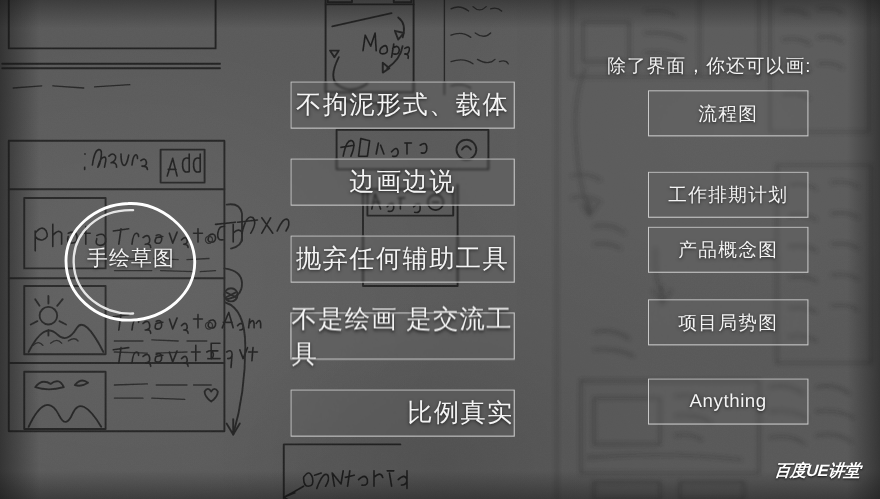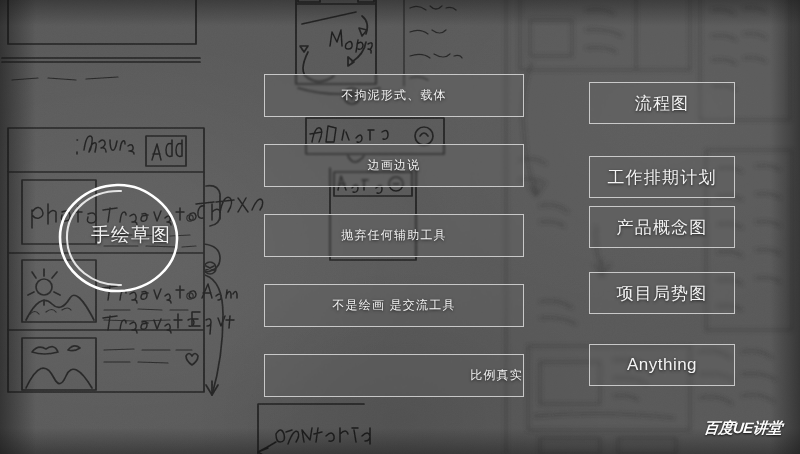--- a/index.html
+++ b/index.html
@@ -62,21 +62,21 @@
 
   
   .circle-wrap {
     position: absolute;
     left: 57px; top: 182px;
     width: 124px; height: 112px;
   }
   .circle-wrap svg { display: block; overflow: visible; }
   .circle-label {
     position: absolute;
-    left: 12px; top: 40px;
+    left: 0; top: 40px;
     width: 124px;
     text-align: center;
     color: #f2f2f2;
     font-size: 19px;
     letter-spacing: 1px;
     text-shadow: 0 1px 3px rgba(0,0,0,0.75);
     white-space: nowrap;
   }
 
   
@@ -90,23 +90,23 @@
     justify-content: center;
     color: #f4f4f4;
     letter-spacing: 1.2px;
     text-shadow: 0 1px 3px rgba(0,0,0,0.7);
     backdrop-filter: blur(1px);
   }
 
   
   .col-left .obox {
     left: 264px;
-    width: 260px;
+    width: 204px;
     height: 43px;
-    font-size: 12px;
+    font-size: 23px;
   }
   .lb1 { top: 74px; }
   .lb2 { top: 144px; }
   .lb3 { top: 214px; }
   .lb4 { top: 284px; }
   .lb5 { top: 354px; justify-content: flex-end; }
 
   
   .right-head {
     position: absolute;
@@ -467,20 +467,21 @@
         <span>抛弃任何辅助工具</span>
       </div>
       <div class="obox lb4">
         <span>不是绘画 是交流工具</span>
       </div>
       <div class="obox lb5">
         <span>比例真实</span>
       </div>
     </div>
 
+    <div class="right-head">除了界面，你还可以画:</div>
 
     <div class="col-right">
       <div class="obox rb1">
         <span>流程图</span>
       </div>
       <div class="obox rb2">
         <span>工作排期计划</span>
       </div>
       <div class="obox rb3">
         <span>产品概念图</span>

